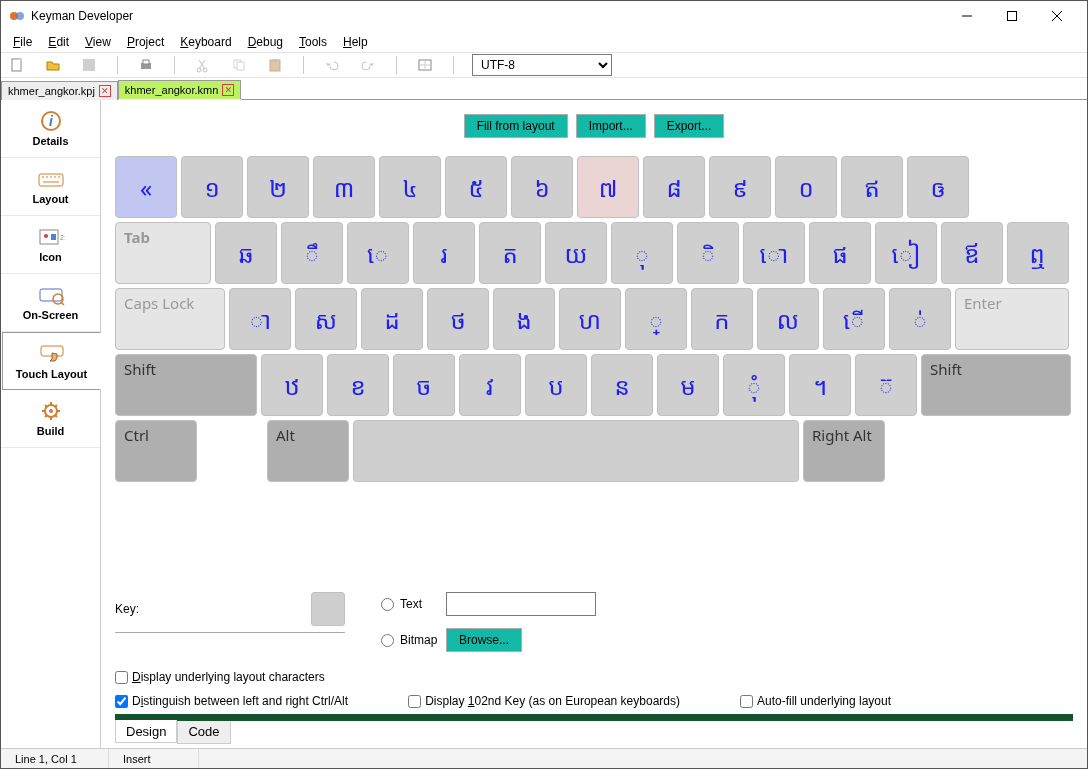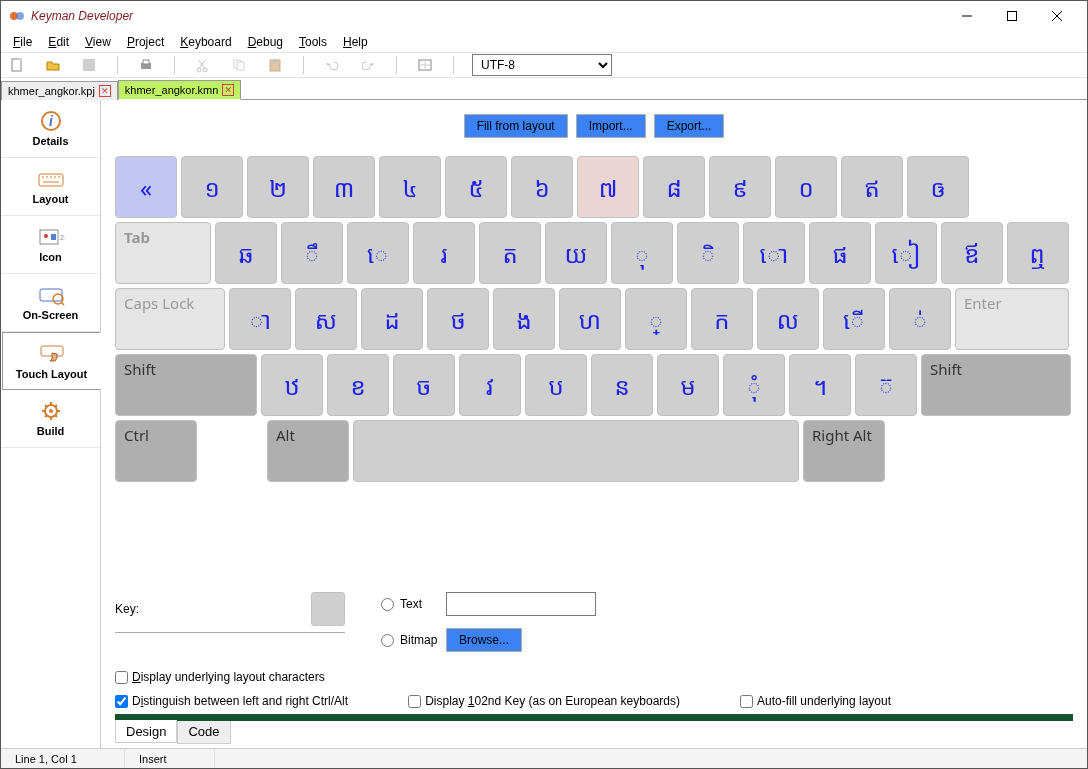--- a/index.html
+++ b/index.html
@@ -1,20 +1,20 @@
 <!DOCTYPE html>
 <html><head>
 <meta charset="utf-8">
 <style>
 * { margin: 0; padding: 0; box-sizing: border-box; font-family: "Segoe UI", Tahoma, sans-serif; }
 body { background: #fff; width: 1088px; height: 769px; overflow: hidden; position: relative; border: 1px solid #555; }
 
 .titlebar { height: 30px; display: flex; align-items: center; padding: 0 8px; background: #fff; }
 .titlebar .app-icon { width: 16px; height: 16px; margin-right: 6px; }
-.titlebar-title { font-size: 12px; color: #7f1d1d; flex: 1; font-style: italic; }
+.titlebar-title { font-size: 12px; color: #000000; flex: 1; }
 .win-controls { display: flex; gap: 0; }
 .win-btn { width: 45px; height: 28px; display: flex; align-items: center; justify-content: center; font-size: 13px; }
 .win-btn svg { width: 10px; height: 10px; }
 
 .menubar { height: 21px; display: flex; align-items: center; padding: 0 4px; gap: 0; background: #fff; font-size: 12px; }
 .menubar-item { padding: 2px 8px; }
 .menubar-item .ul { text-decoration: underline; }
 
 .toolbar { height: 26px; display: flex; align-items: center; padding: 2px 6px; gap: 16px; background: #fff; border-top: 1px solid #e3e3e3; border-bottom: 1px solid #e3e3e3; }
 .tb-btn { width: 20px; height: 20px; display: flex; align-items: center; justify-content: center; }
@@ -28,21 +28,21 @@
 
 .main { display: flex; height: calc(100% - 30px - 21px - 26px - 22px - 20px); }
 .sidebar { width: 100px; border-right: 1px solid #ccc; display: flex; flex-direction: column; }
 .side-item { height: 58px; display: flex; flex-direction: column; align-items: center; justify-content: center; font-size: 11px; border-bottom: 1px solid #e8e8e8; gap: 3px; }
 .side-item.active { background: #fff; border: 1px solid #999; border-right: 1px solid #fff; position: relative; right: -1px; background: #fff; }
 .side-item .si-icon { width: 28px; height: 22px; }
 .side-item .si-label { font-weight: bold; }
 
 .content { flex: 1; display: flex; flex-direction: column; padding: 10px 14px 4px 14px; position: relative; }
 .content-top-btns { display: flex; gap: 8px; justify-content: center; margin-bottom: 18px; margin-top: 4px; }
-.btn { border: 1px solid #adadad; background: #3b82f6; padding: 4px 12px; font-size: 12px; }
+.btn { border: 1px solid #adadad; background: #14b8a6; padding: 4px 12px; font-size: 12px; }
 .kbd-area { flex: 0 0 auto; }
 .kbd-row { display: flex; gap: 4px; margin-bottom: 4px; }
 .key { height: 62px; border-radius: 4px; background: #cfcfcf; display: flex; align-items: center; justify-content: center; font-size: 24px; color: #2020f0; border: 1px solid #c0c0c0; position: relative; }
 .key.light { background: #e5e5e5; color: #999; font-size: 15px; align-items: flex-start; justify-content: flex-start; padding: 4px 8px; }
 .key.dark { background: #afafaf; color: #333; font-size: 15px; align-items: flex-start; justify-content: flex-start; padding: 4px 8px; }
 .key.selected { background: #c2c7f2; }
 .key.hilite { background: #ead4d4; }
 .key .char { font-family: "Noto Sans Khmer", "Khmer OS", Arial, sans-serif; }
 
 .bottom-panel { margin-top: auto; padding-top: 24px; }
@@ -479,16 +479,16 @@
     </div>
 
     <div class="inner-tabs">
       <div class="inner-tab active">Design</div>
       <div class="inner-tab">Code</div>
     </div>
   </div>
 </div>
 
 <div class="statusbar">
-  <div class="status-cell" style="width:124px">Line 1, Col 1</div>
+  <div class="status-cell" style="width:108px">Line 1, Col 1</div>
   <div class="status-cell" style="width:90px">Insert</div>
   <div class="status-cell" style="flex:1;border-right:none"></div>
 </div>
 
 </body></html>

